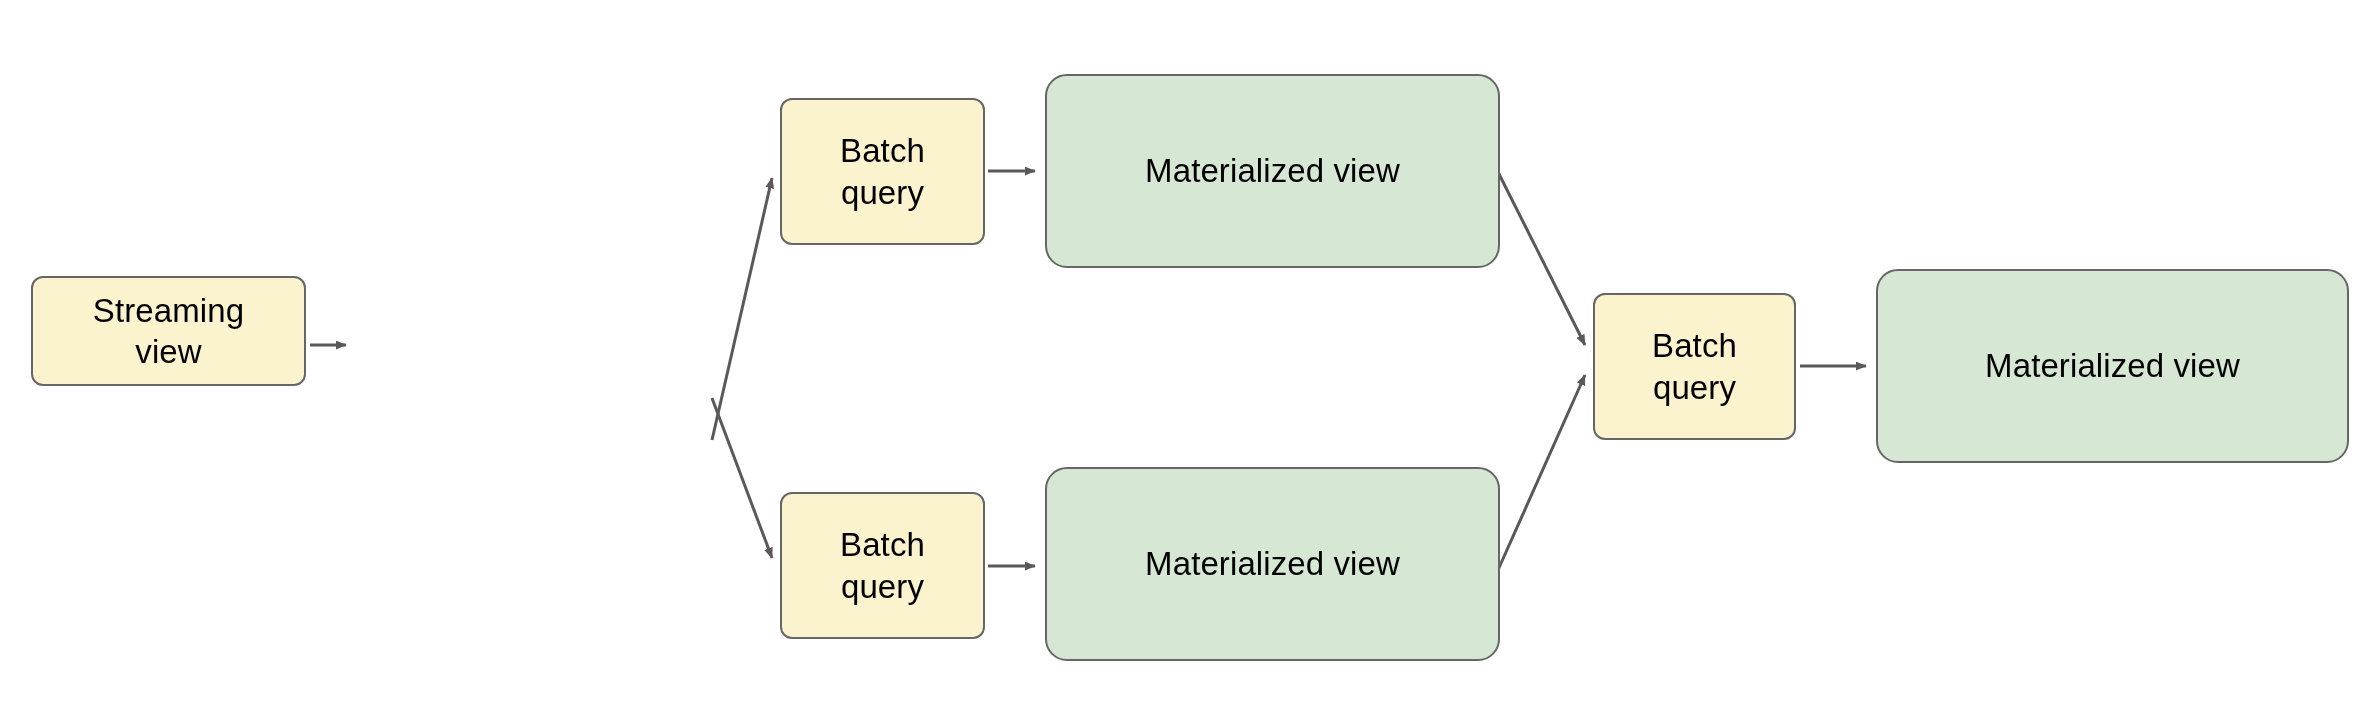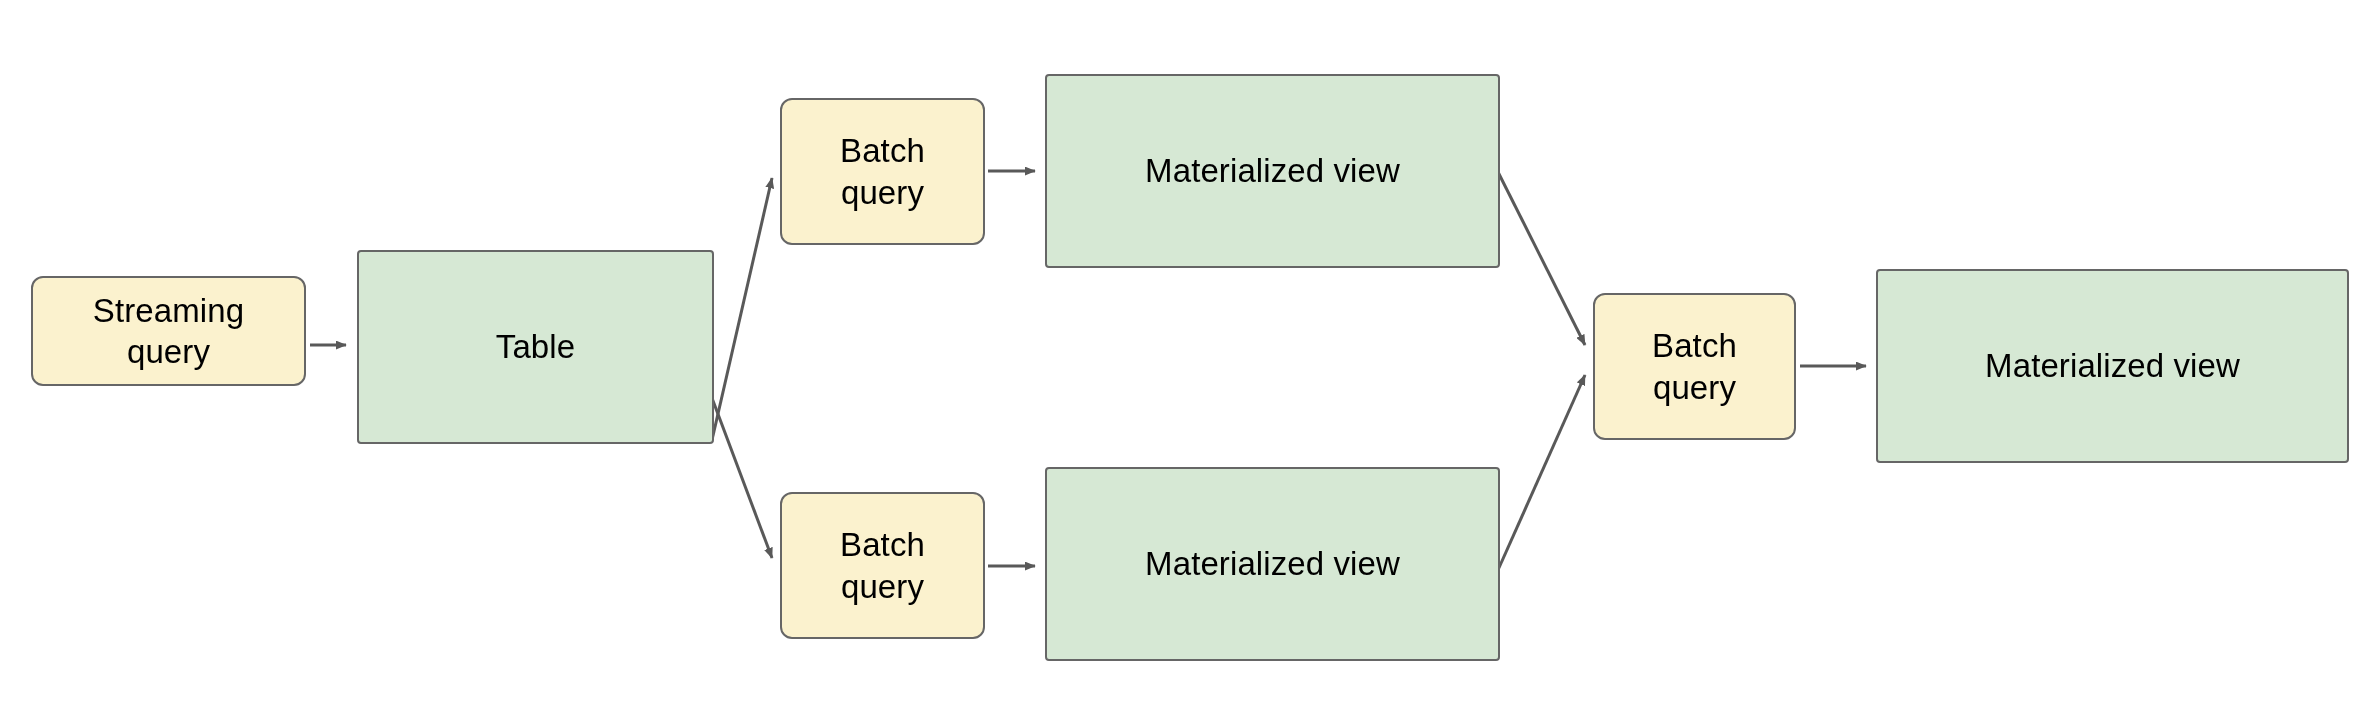--- a/index.html
+++ b/index.html
@@ -36,21 +36,21 @@
     letter-spacing: 0.1px;
     border: 2px solid #666666;
     z-index: 2;
   }
   .node-process {
     background: #fbf2ce;
     border-radius: 12px;
   }
   .node-store {
     background: #d6e8d4;
-    border-radius: 4px;
+    border-radius: 22px;
   }
   .node-label {
     display: block;
     white-space: pre-line;
     padding: 0 6px;
   }
 </style>
 </head>
 <body>
 
@@ -69,26 +69,23 @@
         <path d="M 988 171 L 1035 171" stroke="#595959" stroke-width="3" fill="none" marker-end="url(#arrowhead)"></path>
         <path d="M 988 566 L 1035 566" stroke="#595959" stroke-width="3" fill="none" marker-end="url(#arrowhead)"></path>
         <path d="M 1498 172 L 1585 345" stroke="#595959" stroke-width="3" fill="none" marker-end="url(#arrowhead)"></path>
         <path d="M 1498 570 L 1585 375" stroke="#595959" stroke-width="3" fill="none" marker-end="url(#arrowhead)"></path>
         <path d="M 1800 366 L 1866 366" stroke="#595959" stroke-width="3" fill="none" marker-end="url(#arrowhead)"></path>
       </g>
   </svg>
 
   <div class="node node-process" style="left: 31px; top: 276px; width: 275px; height: 110px; background: rgb(251, 242, 206); border-color: rgb(102, 102, 102); color: rgb(0, 0, 0);">
     <span class="node-label">Streaming
-query</span>
+view</span>
   </div>
 
-  <div class="node node-store" style="left: 357px; top: 250px; width: 357px; height: 194px; background: rgb(214, 232, 212); border-color: rgb(102, 102, 102); color: rgb(0, 0, 0);">
-    <span class="node-label">Table</span>
-  </div>
 
   <div class="node node-process" style="left: 780px; top: 98px; width: 205px; height: 147px; background: rgb(251, 242, 206); border-color: rgb(102, 102, 102); color: rgb(0, 0, 0);">
     <span class="node-label">Batch
 query</span>
   </div>
 
   <div class="node node-store" style="left: 1045px; top: 74px; width: 455px; height: 194px; background: rgb(214, 232, 212); border-color: rgb(102, 102, 102); color: rgb(0, 0, 0);">
     <span class="node-label">Materialized view</span>
   </div>
 

